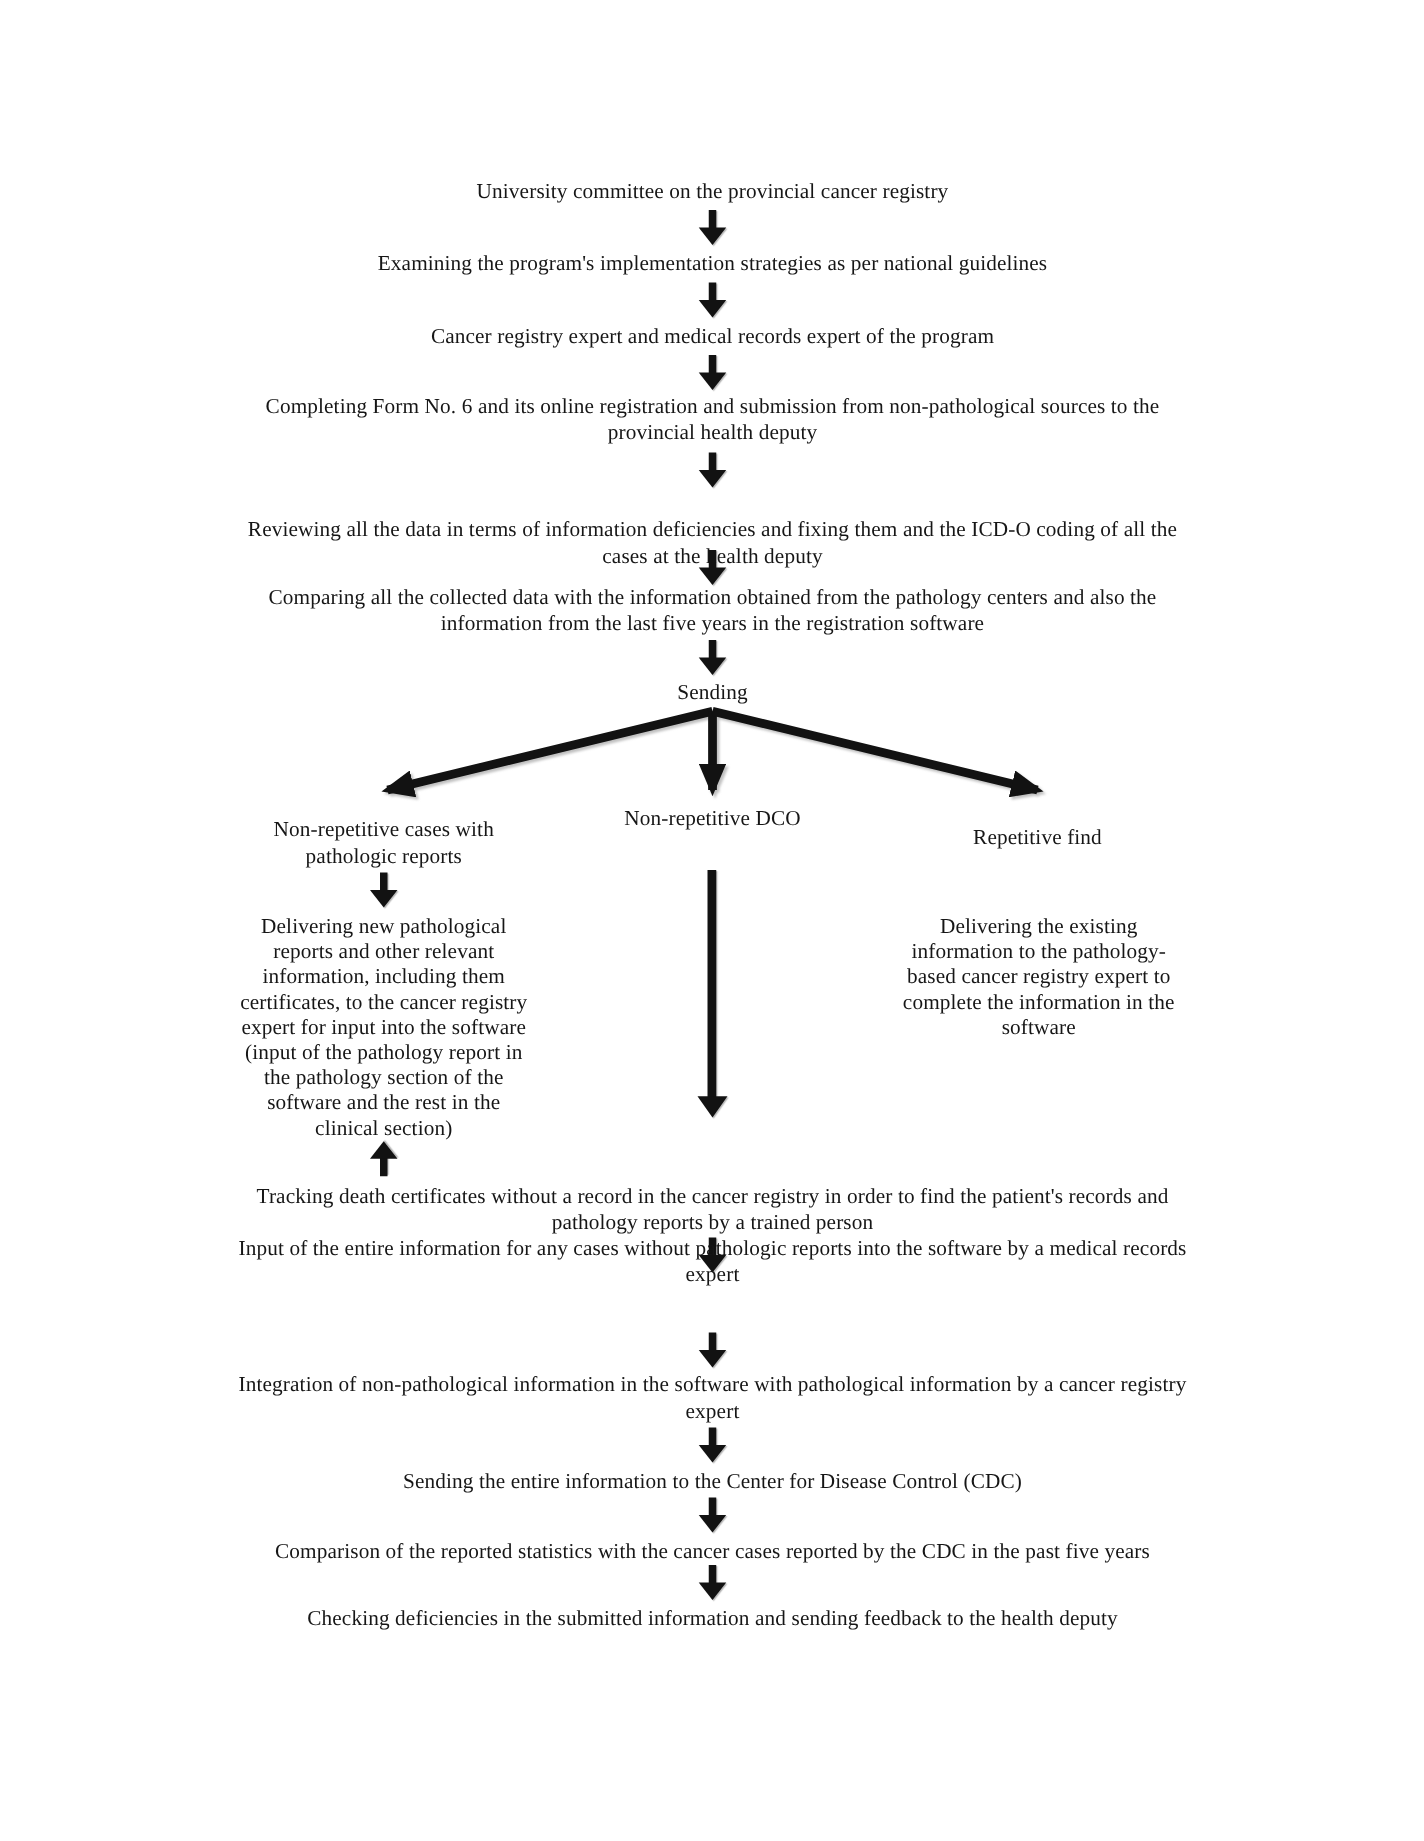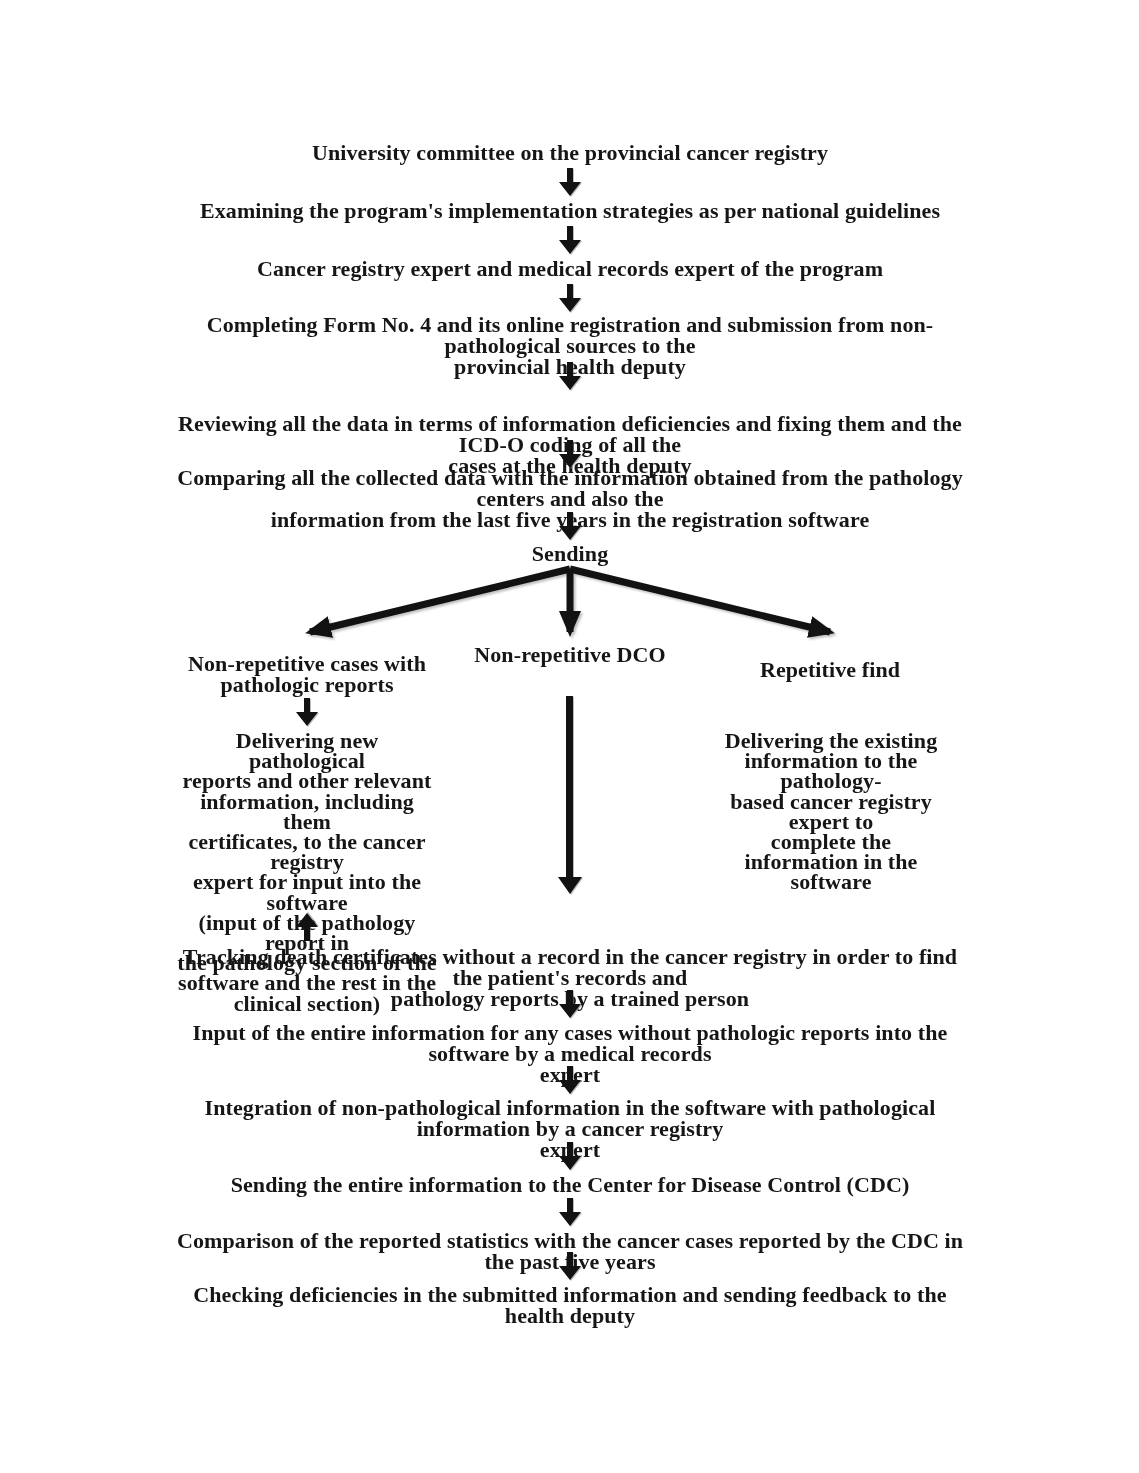--- a/index.html
+++ b/index.html
@@ -7,25 +7,24 @@
     width: 1139px; height: 1473px;
     background: #ffffff;
     position: relative;
     overflow: hidden;
     font-family: "Liberation Serif", "DejaVu Serif", serif;
     color: #161616;
   }
   .node {
     position: absolute;
     text-align: center;
-    font-size: 22px;
+    font-size: 17px;
     line-height: 21px;
     white-space: pre-line;
     letter-spacing: 0.1px;
-    font-weight: bold;
   }
   .main-col { left: 175px; width: 790px; }
   .branch-label { line-height: 21px; }
   .branch-detail { line-height: 20.2px; }
 
   
   .arrow {
     position: absolute;
     width: 22px; height: 28px;
     filter: drop-shadow(1.5px 1.5px 0.6px rgba(130,130,130,0.55));
@@ -72,21 +71,21 @@
 
 <div class="node main-col" style="top:142px">University committee on the provincial cancer registry</div>
 <div class="arrow" style="left:559px; top:168px"></div>
 
 <div class="node main-col" style="top:200px">Examining the program's implementation strategies as per national guidelines</div>
 <div class="arrow" style="left:559px; top:226px"></div>
 
 <div class="node main-col" style="top:258px">Cancer registry expert and medical records expert of the program</div>
 <div class="arrow" style="left:559px; top:284px"></div>
 
-<div class="node main-col" style="top:314px">Completing Form No. 4 and its online registration and submission from non-pathological sources to the
+<div class="node main-col" style="top:314px">Completing Form No. 6 and its online registration and submission from non-pathological sources to the
 provincial health deputy</div>
 <div class="arrow" style="left:559px; top:362px"></div>
 
 <div class="node main-col" style="top:413px">Reviewing all the data in terms of information deficiencies and fixing them and the ICD-O coding of all the
 cases at the health deputy</div>
 <div class="arrow" style="left:559px; top:440px"></div>
 
 <div class="node main-col" style="top:467px">Comparing all the collected data with the information obtained from the pathology centers and also the
 information from the last five years in the registration software</div>
 <div class="arrow" style="left:559px; top:512px"></div>
@@ -125,21 +124,21 @@
 <div class="node branch-detail" style="left:718px; width:226px; top:731px">Delivering the existing
 information to the pathology-
 based cancer registry expert to
 complete the information in the
 software</div>
 
 <div class="node main-col" style="top:946px">Tracking death certificates without a record in the cancer registry in order to find the patient's records and
 pathology reports by a trained person</div>
 <div class="arrow" style="left:559px; top:990px"></div>
 
-<div class="node main-col" style="top:1022px">Input of the entire information for any cases without pathologic reports into the software by a medical records
+<div class="node main-col" style="top:988px">Input of the entire information for any cases without pathologic reports into the software by a medical records
 expert</div>
 <div class="arrow" style="left:559px; top:1066px"></div>
 
 <div class="node main-col" style="top:1097px">Integration of non-pathological information in the software with pathological information by a cancer registry
 expert</div>
 <div class="arrow" style="left:559px; top:1142px"></div>
 
 <div class="node main-col" style="top:1174px">Sending the entire information to the Center for Disease Control (CDC)</div>
 <div class="arrow" style="left:559px; top:1198px"></div>
 

